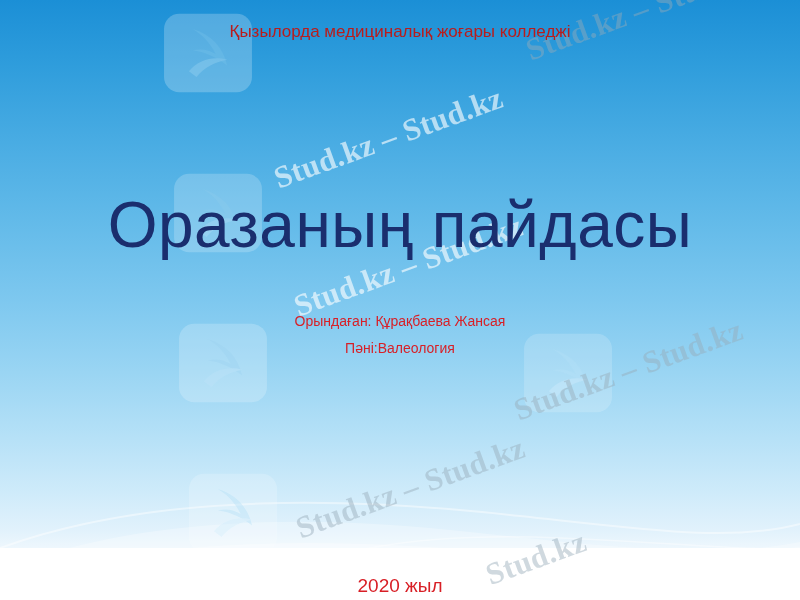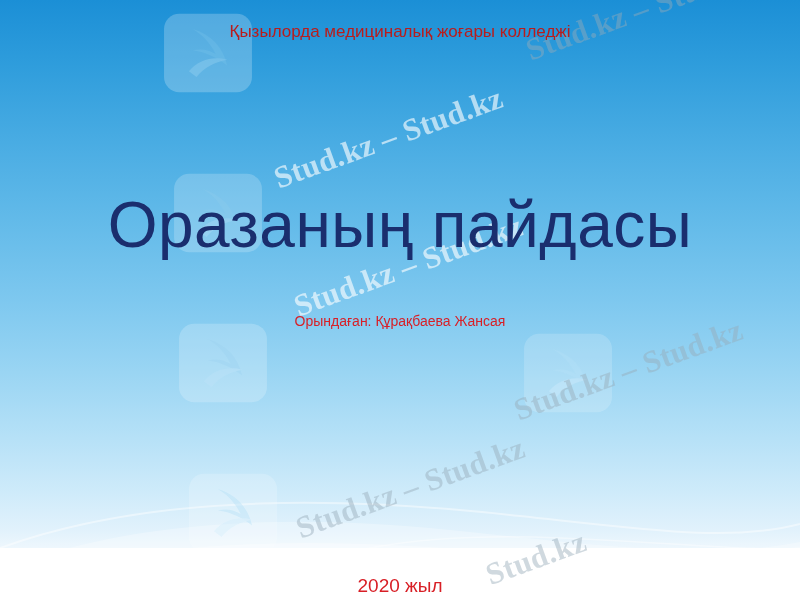--- a/index.html
+++ b/index.html
@@ -192,17 +192,18 @@
     <div class="wm-text dark" style="left:520px; top:-8px;">Stud.kz – Stud.kz</div>
     <div class="wm-text dark" style="left:484px; top:540px;">Stud.kz</div>
   </div>
 
   <div class="header-line">Қызылорда медициналық жоғары колледжі</div>
 
   <div class="main-title">Оразаның пайдасы</div>
 
   <div class="subtitle-block">
     <div>Орындаған: Құрақбаева Жансая</div>
+    <div>Пәні:Валеология</div>
   </div>
 
   <div class="year-line">2020 жыл</div>
 
 </div>
 
 </body></html>

